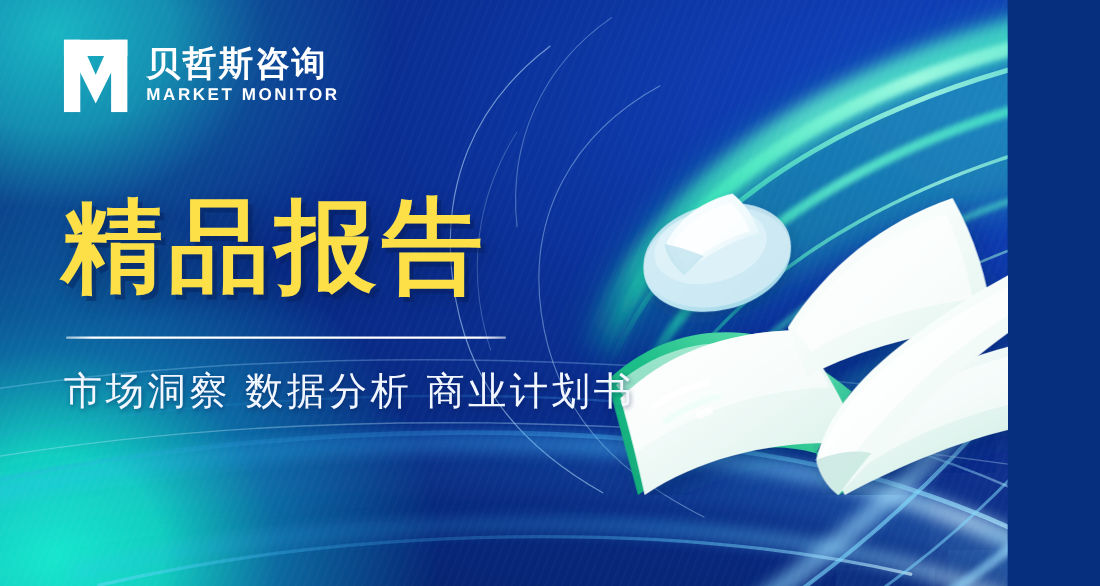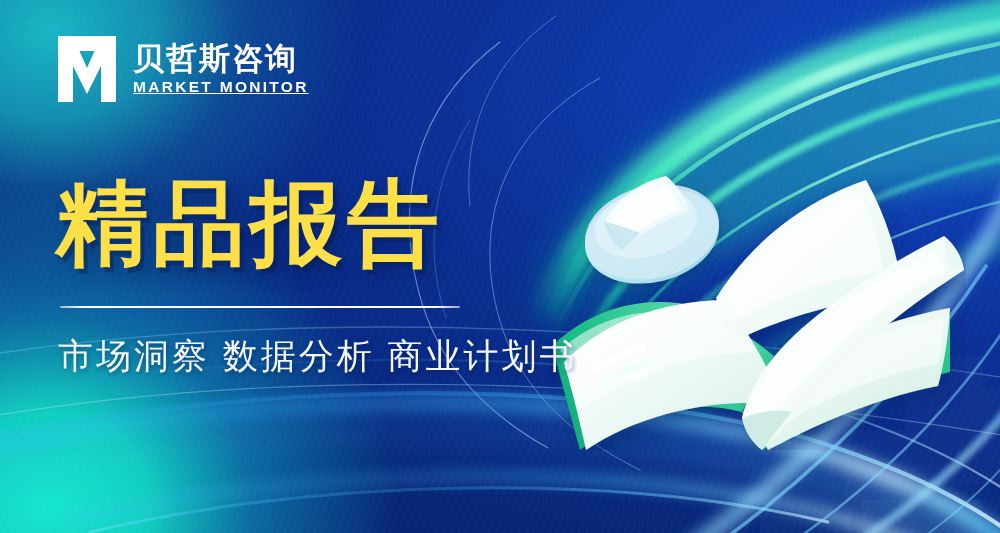--- a/index.html
+++ b/index.html
@@ -1,20 +1,20 @@
 <!DOCTYPE html>
 <html><head>
 <meta charset="utf-8">
 <style>
   html,body{margin:0;padding:0;background:#06307e;}
   *{box-sizing:border-box;}
 
   .banner{
     position:relative;
-    width:1000px;height:533px;
+    width:916px;height:533px;
     overflow:hidden;
     font-family:"Liberation Sans","DejaVu Sans",sans-serif;
     background:#0a3aa0;
     isolation:isolate;
   }
 
   
   .bg-base{
     position:absolute;inset:0;
     background:
@@ -54,21 +54,21 @@
   }
   .logo-mark{width:58px;height:66px;flex:0 0 auto;display:block;}
   .logo-text{display:flex;flex-direction:column;gap:5px;}
   .logo-cn{
     font-size:31px;font-weight:700;color:#ffffff;letter-spacing:2px;
     line-height:1;white-space:nowrap;
     font-family:"DejaVu Sans","Liberation Sans",sans-serif;
   }
   .logo-en{
     font-size:15.5px;font-weight:700;color:#ffffff;letter-spacing:2.3px;
-    line-height:1;white-space:nowrap;text-decoration:underline;
+    line-height:1;white-space:nowrap;
   }
 
   
   .headline{
     position:absolute;left:56px;top:178px;z-index:6;
     font-size:92px;font-weight:700;color:#fde047;
     letter-spacing:5px;line-height:1;white-space:nowrap;
     font-family:"DejaVu Sans","Liberation Sans",sans-serif;
     text-shadow:4px 5px 0 rgba(4,28,86,.40), 7px 9px 16px rgba(3,20,64,.30);
   }

